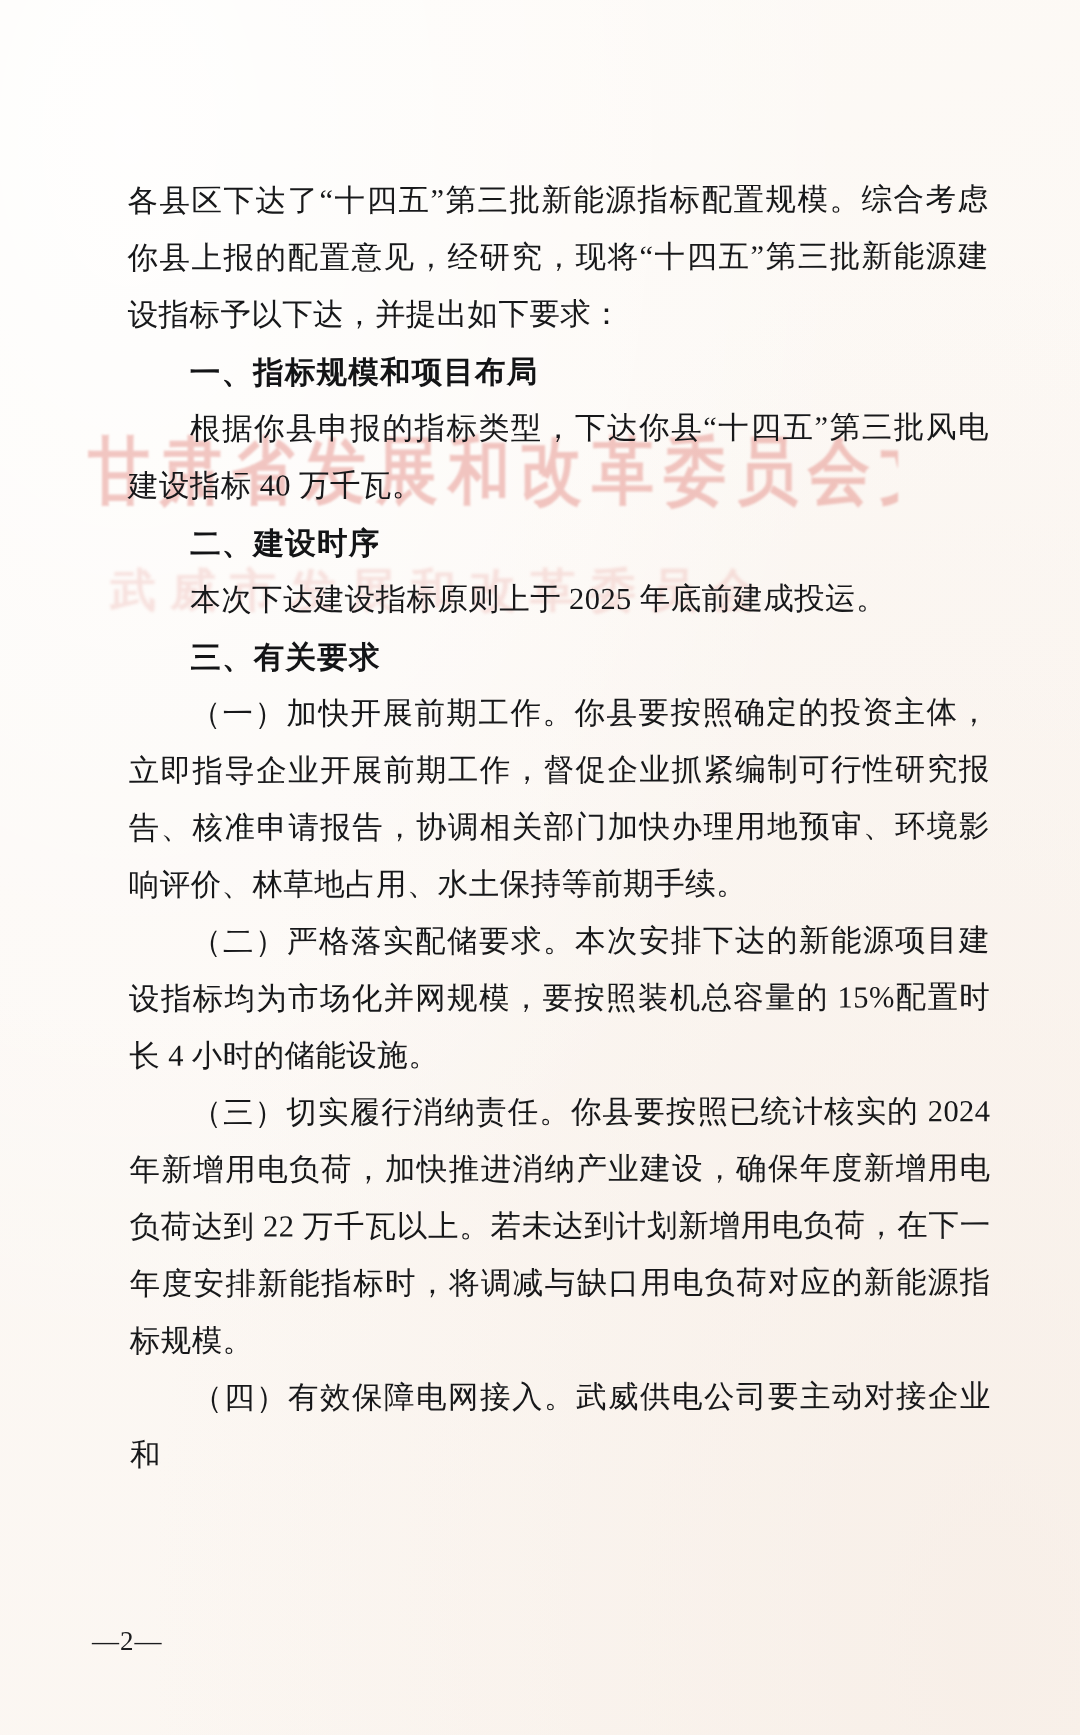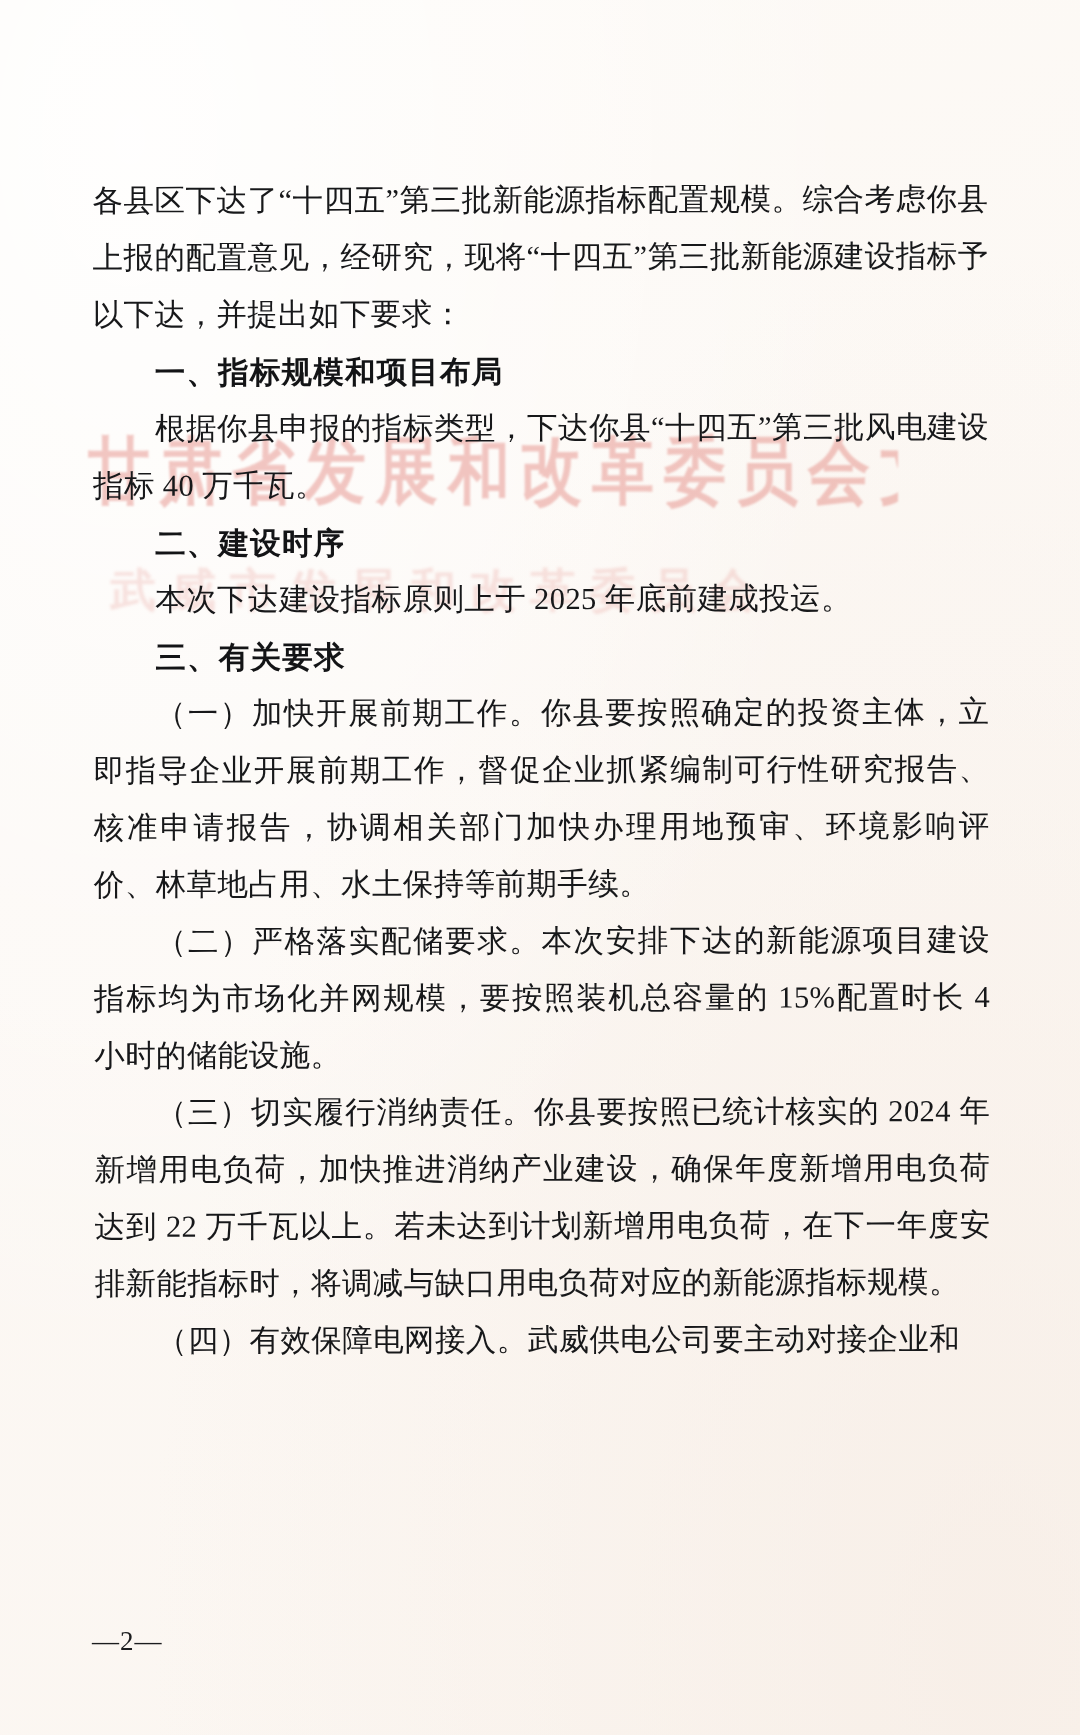--- a/index.html
+++ b/index.html
@@ -13,20 +13,21 @@
     font-family: "Liberation Serif", serif;
     overflow: hidden;
   }
   .page {
     position: relative;
     width: 1080px;
     height: 1735px;
     background: linear-gradient(160deg, #fdfaf6 0%, #fcf8f4 40%, #fbf6f1 100%);
     box-sizing: border-box;
     overflow: hidden;
+    padding-left: 35px;
   }
   
   .paper-tint {
     position: absolute;
     inset: 0;
     background:
       radial-gradient(ellipse at 12% 8%, rgba(255,255,255,0.85) 0%, rgba(255,255,255,0) 55%),
       radial-gradient(ellipse at 92% 95%, rgba(246,236,228,0.7) 0%, rgba(255,255,255,0) 60%);
     pointer-events: none;
   }

